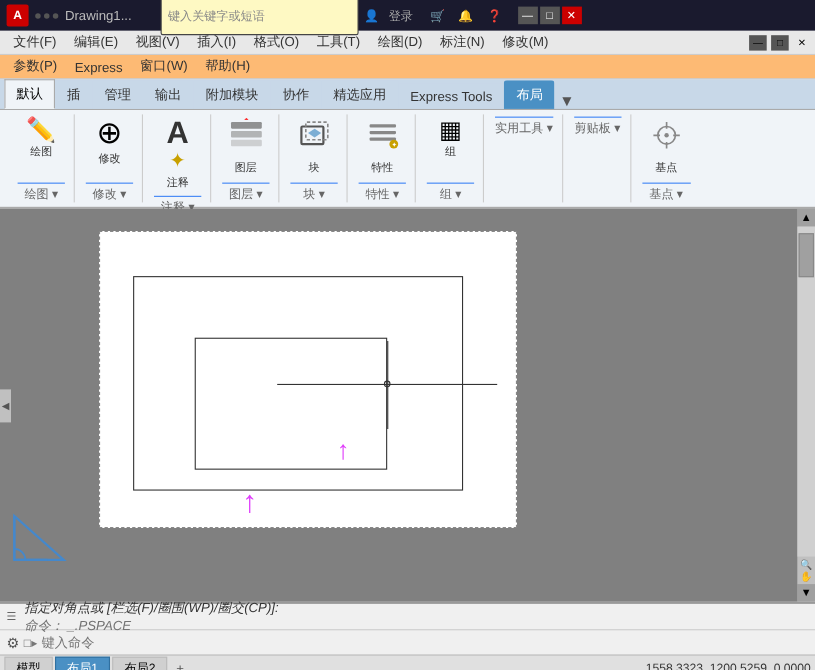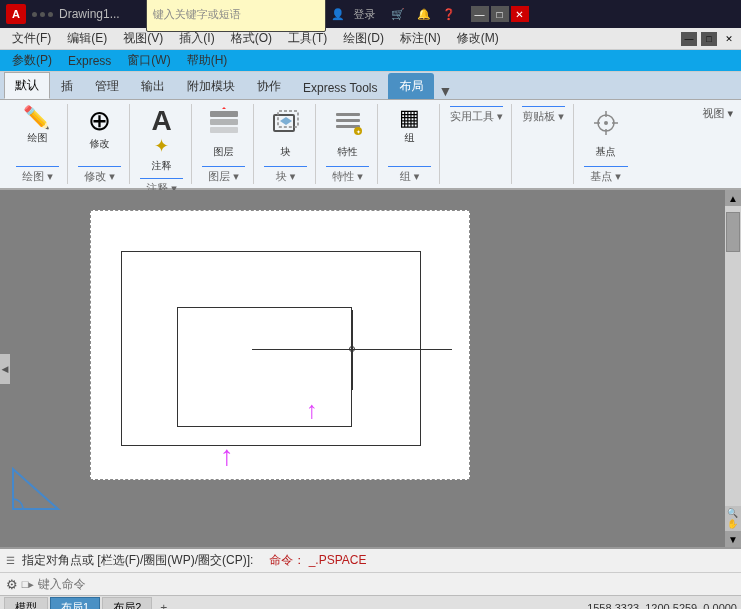--- a/index.html
+++ b/index.html
@@ -14,21 +14,21 @@
     #title-bar .user-area { display: flex; align-items: center; gap: 8px; color: #aaa; font-size: 11px; }
     #title-bar .win-buttons { display: flex; gap: 2px; margin-left: 8px; }
     #title-bar .win-btn { width: 18px; height: 16px; background: #555; color: #fff; font-size: 10px; display: flex; align-items: center; justify-content: center; cursor: pointer; }
     #title-bar .win-btn.close { background: #c00; }
 
     
     #menu-bar { display: flex; align-items: center; background: #e8e8e8; height: 22px; padding: 0 4px; border-bottom: 1px solid #ccc; }
     #menu-bar .menu-item { padding: 2px 8px; font-size: 12px; color: #333; cursor: pointer; }
 
     
-    #menu-bar2 { display: flex; align-items: center; background: #0ea5e9; height: 22px; padding: 0 4px; border-bottom: 1px solid #ccc; }
+    #menu-bar2 { display: flex; align-items: center; background: #fdba74; height: 22px; padding: 0 4px; border-bottom: 1px solid #ccc; }
     #menu-bar2 .menu-item { padding: 2px 8px; font-size: 12px; color: #333; cursor: pointer; }
 
     
     #ribbon-tabs { display: flex; align-items: flex-end; background: #c8d8e8; height: 28px; padding: 0 4px; border-bottom: 1px solid #aaa; }
     .rtab { padding: 4px 10px; font-size: 12px; color: #333; cursor: pointer; background: #c8d8e8; border: 1px solid transparent; border-bottom: none; }
     .rtab.active { background: #f0f4f8; border: 1px solid #aaa; border-bottom: 1px solid #f0f4f8; color: #000; }
     .rtab.highlight { background: #4a90c4; color: #fff; border-radius: 3px 3px 0 0; }
 
     
     #ribbon { display: flex; align-items: stretch; background: #f0f4f8; border-bottom: 2px solid #aaa; height: 90px; padding: 4px 8px; gap: 2px; }
@@ -129,20 +129,21 @@
   <span class="menu-item">帮助(H)</span>
 </div>
 
 <div id="ribbon-tabs">
   <div class="rtab active">默认</div>
   <div class="rtab">插</div>
   <div class="rtab">管理</div>
   <div class="rtab">输出</div>
   <div class="rtab">附加模块</div>
   <div class="rtab">协作</div>
+  <div class="rtab">精选应用</div>
   <div class="rtab">Express Tools</div>
   <div class="rtab highlight">布局</div>
   <div style="margin-left:4px;font-size:14px;cursor:pointer;color:#555;">▼</div>
 </div>
 
 <div id="ribbon">
 
   <div class="ribbon-group">
     <div class="ribbon-group-tools">
       <div class="ribbon-btn">
@@ -255,23 +256,20 @@
             <line x1="4" y1="16" x2="10" y2="16" stroke="#888" stroke-width="1.5"></line>
             <line x1="22" y1="16" x2="28" y2="16" stroke="#888" stroke-width="1.5"></line>
           </svg>
         </span>
         <span class="label">基点</span>
       </div>
     </div>
     <div class="ribbon-group-label">基点 ▾</div>
   </div>
 
-  <div style="margin-left:auto;display:flex;flex-direction:column;justify-content:space-between;padding:2px 0;">
-    <div style="font-size:11px;color:#555;">视图 ▾</div>
-  </div>
 </div>
 
 <div id="main-layout" style="display:flex;height:357px;">
 
   <div id="drawing-canvas" style="flex:1;background:#808080;position:relative;overflow:hidden;">
 
     <div id="collapse-left">◀</div>
 
     <div id="watermark">软件自学网</div>
     <div id="watermark2">WWW.RJZXW.COM</div>
@@ -313,23 +311,23 @@
       <span style="font-size:9px;color:#555;cursor:pointer;">🔍</span>
       <span style="font-size:9px;color:#555;cursor:pointer;">✋</span>
     </div>
     <div class="scroll-btn">▼</div>
   </div>
 </div>
 
 <div id="cmd-area">
   <div id="cmd-top">
     <div id="cmd-expand">☰</div>
-    <div style="display:flex;flex-direction:row;flex:1;padding-left:4px;">
+    <div style="display:flex;flex-direction:column;flex:1;padding-left:4px;font-style:italic;">
       <span style="font-size:12px;color:#333;">指定对角点或 [栏选(F)/圈围(WP)/圈交(CP)]:</span>
-      <span style="font-size:12px;color:#b91c1c;margin-left:16px;">命令： _.PSPACE</span>
+      <span style="font-size:12px;color:#737373;">命令： _.PSPACE</span>
     </div>
   </div>
   <div id="cmd-bottom">
     <span style="font-size:13px;color:#555;">⚙</span>
     <div id="cmd-input-area">
       <span style="font-size:11px;color:#777;">□▸</span>
       <input id="cmd-input" type="text" style="border: none; background: transparent; font-size: 12px; flex: 1 1 0%; outline: none; color: rgb(51, 51, 51);" placeholder="键入命令">
     </div>
   </div>
 </div>

